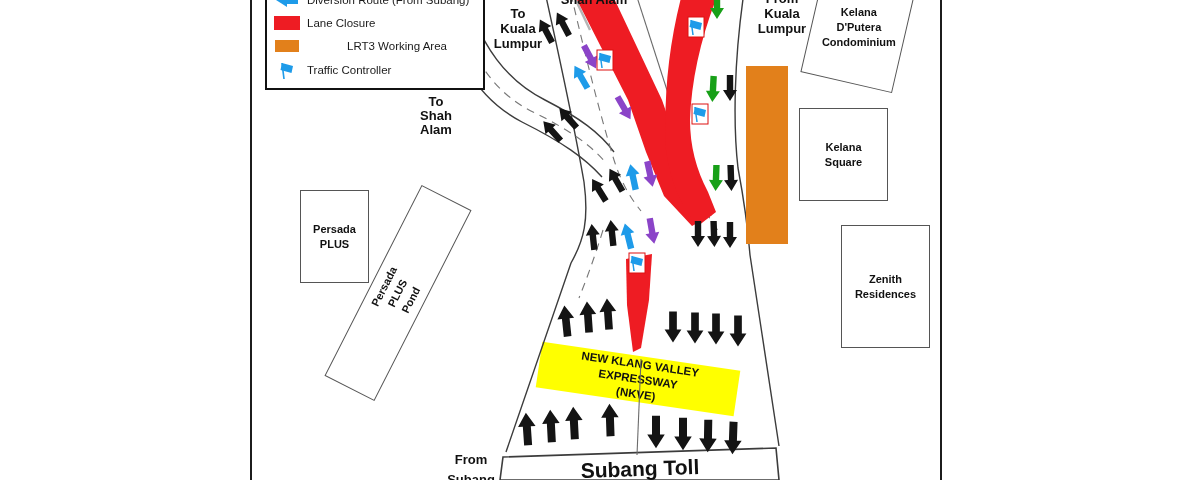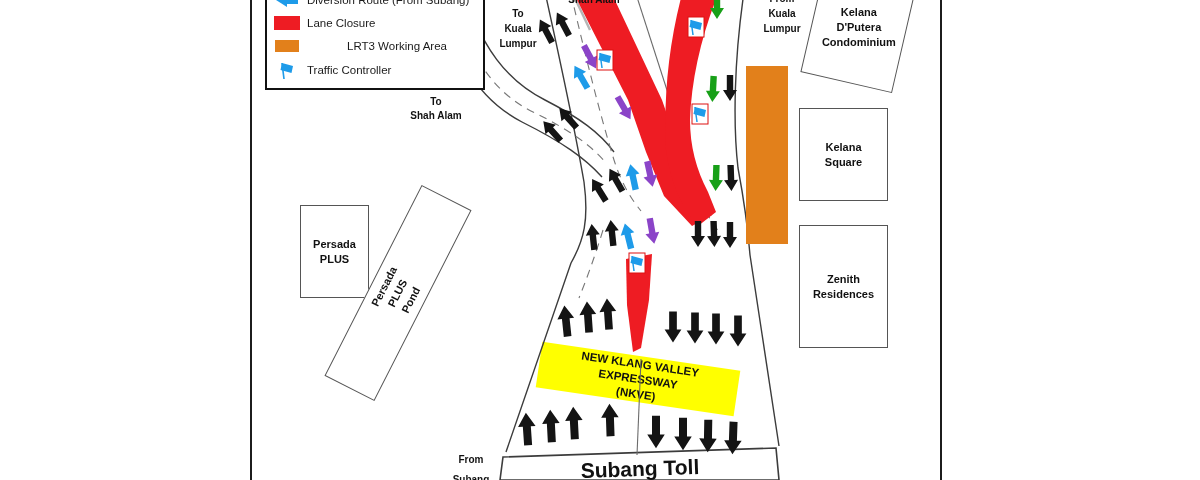--- a/index.html
+++ b/index.html
@@ -6,21 +6,21 @@
   .stage{position:relative;width:1200px;height:480px;overflow:hidden;background:#fff;
          font-family:"Liberation Sans",sans-serif;}
   .vline{position:absolute;top:0;bottom:0;width:2px;background:#1c1c1c;}
   .svglayer{position:absolute;left:0;top:0;z-index:2;}
   .fill-red{fill:var(--red);} .fill-orange{fill:var(--orange);}
   .edge{fill:none;stroke:#3c3c3c;stroke-width:1.4;}
   .edge-thin{fill:none;stroke:#6a6a6a;stroke-width:1.1;}
   .dash{fill:none;stroke:#777;stroke-width:1.1;stroke-dasharray:8 6;}
   .guard{fill:none;stroke:#b5b5b5;stroke-width:2.4;}
   .lbl{position:absolute;z-index:4;white-space:pre-line;text-align:center;color:#111;
-       font-weight:bold;font-size:10px;line-height:15px;}
+       font-weight:bold;font-size:13px;line-height:15px;}
   .bld{position:absolute;z-index:3;background:#fff;border:1.4px solid #555;
        display:flex;align-items:center;justify-content:center;text-align:center;
        color:#111;font-weight:bold;font-size:11px;line-height:15px;white-space:pre-line;}
   .nkve{position:absolute;z-index:1;background:var(--yellow);display:flex;align-items:center;
         justify-content:center;text-align:center;font-weight:bold;font-size:11.5px;line-height:15px;
         color:#111;white-space:pre-line;transform:rotate(8.4deg);}
   .legend{position:absolute;left:265px;top:-18px;width:216px;height:104px;background:#fff;
           border:2px solid #111;z-index:6;}
   .lg-row{position:absolute;left:0;width:100%;height:20px;display:flex;align-items:center;}
   .lg-ico{width:40px;display:flex;justify-content:center;align-items:center;flex:0 0 40px;}
@@ -121,30 +121,30 @@
     <path d="M -5,-7 L -3,8" stroke="#1E9BE9" stroke-width="1.5" fill="none"></path>
         </g>
         <g transform="translate(637,263)">
           <rect x="-8" y="-10" width="16" height="20" fill="#fff" stroke="#d11" stroke-width="1"></rect>
     <path d="M -5,-7 L 6,-4 L 4.5,3 L -6.5,0 Z" fill="#1E9BE9"></path>
     <path d="M -5,-7 L -3,8" stroke="#1E9BE9" stroke-width="1.5" fill="none"></path>
         </g>
       </g>
   </svg>
 
-  <div class="bld" style="left:300px;top:190px;width:67px;height:91px;margin-top:15px;"><span>Persada
+  <div class="bld" style="left:300px;top:190px;width:67px;height:91px;"><span>Persada
 PLUS</span></div>
   <div class="bld" style="left:370px;top:186px;width:54px;height:212px;transform:rotate(27deg);"><span style="transform:rotate(-90deg);width:150px;">Persada PLUS
 Pond</span></div>
   <div class="bld" style="left:812px;top:-30px;width:92px;height:112px;transform:rotate(13deg);"><span style="transform:rotate(-13deg);">Kelana
 D'Putera
 Condominium</span></div>
   <div class="bld" style="left:799px;top:108px;width:87px;height:91px;"><span>Kelana
 Square</span></div>
-  <div class="bld" style="left:799px;top:225px;width:87px;height:121px;justify-content:center;"><span>Zenith
+  <div class="bld" style="left:841px;top:225px;width:87px;height:121px;justify-content:center;"><span>Zenith
 Residences</span></div>
 
   <div class="lbl" style="left:488px;top:6px;width:60px;">To
 Kuala
 Lumpur</div>
   <div class="lbl" style="left:554px;top:-8px;width:80px;">Shah Alam</div>
   <div class="lbl" style="left:752px;top:-9px;width:60px;">From
 Kuala
 Lumpur</div>
   <div class="lbl" style="left:403px;top:95px;width:66px;line-height:14px;">To

